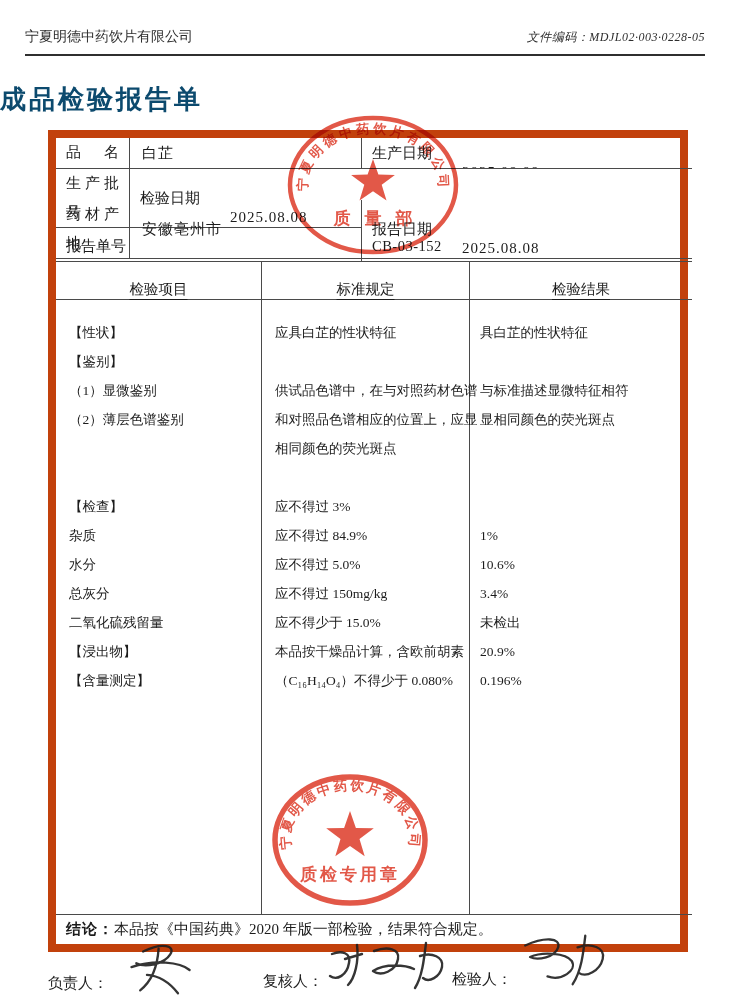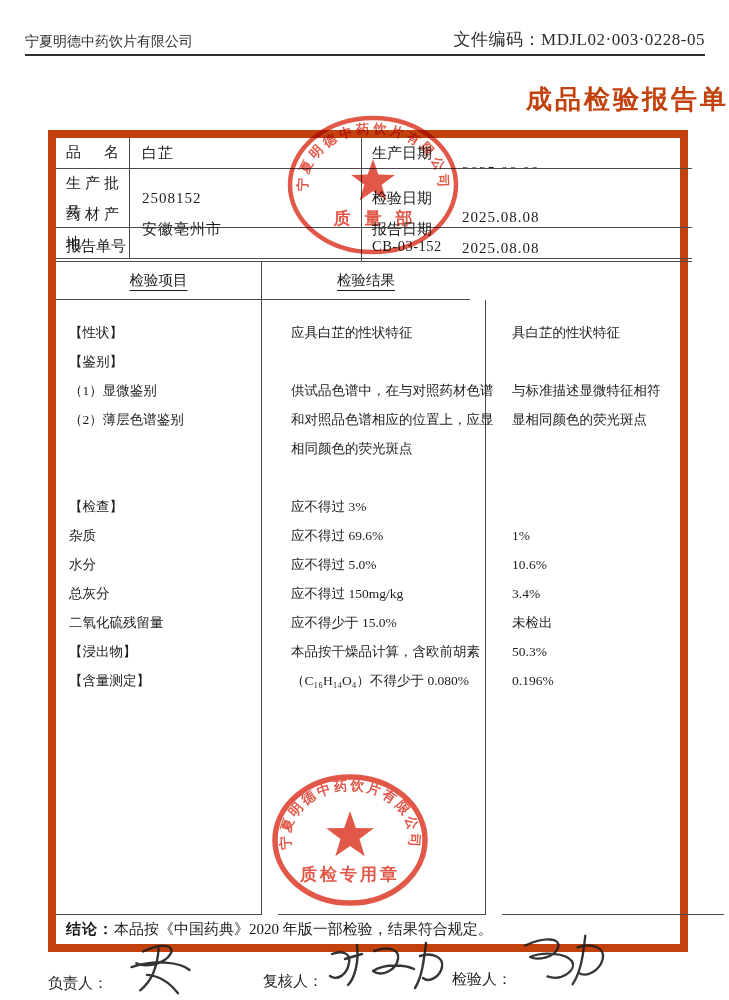--- a/index.html
+++ b/index.html
@@ -8,51 +8,51 @@
     position:relative; width:729px; height:1000px; background:#ffffff;
     font-family:"Liberation Serif","DejaVu Serif",serif; color:#1c1c1c;
     overflow:hidden;
   }
   
   .doc-header {
     position:absolute; left:25px; right:24px; top:28px;
     display:flex; justify-content:space-between; align-items:flex-end;
     font-size:14px; color:#2e2e2e;
   }
-  .doc-header .code { font-size:17px; letter-spacing:.5px; }
+  .doc-header .code { font-size:12px; letter-spacing:.5px;font-style:italic; }
   .header-rule {
     position:absolute; left:25px; right:24px; top:54px;
     border-top:2.5px solid #2f2f2f;
   }
   .page-title {
     position:absolute; top:82px; left:0; width:100%;
-    text-align:right; font-size:26px; font-weight:bold; letter-spacing:3px;
-    color:#c2410c;
+    text-align:left; font-size:26px; font-weight:bold; letter-spacing:3px;
+    color:#0c4a6e;
   }
   
   .report-table {
     position:absolute; left:48px; top:130px; width:640px;
     border:8px solid #c2410c; background:transparent;
   }
   .br { border-right:1px solid #4a4a4a; }
   .bb { border-bottom:1px solid #4a4a4a; }
   .info-row { display:grid; grid-template-columns:74px 232px 330px; height:31px; }
   .info-row-last { display:grid; grid-template-columns:306px 330px; height:31px; }
   .cell { display:flex; align-items:center; font-size:15px; overflow:hidden; white-space:nowrap; }
   .jlabel { display:block; line-height:29px; padding:0 10px; text-align:justify; text-align-last:justify; font-size:15px; }
   .vcell { padding-left:12px; letter-spacing:1px; }
   .dcell { padding-left:10px; gap:30px; }
   .dcell .dval { letter-spacing:1px;margin-top:39px; }
   .rn-val { padding-left:10px; font-size:14.5px; letter-spacing:.5px; }
   
   .cols-header { display:grid; grid-template-columns:206px 208px 222px; height:38px; }
-  .cols-header .hcell { display:flex; align-items:center; justify-content:center; font-size:14.5px; }
+  .cols-header .hcell { display:flex; align-items:flex-end; justify-content:center; font-size:14.5px; }
   .hcell span { text-decoration:underline; text-underline-offset:5px; }
   
-  .body-grid { display:grid; grid-template-columns:206px 208px 222px; height:615px;gap:16px; }
+  .body-grid { display:grid; grid-template-columns:206px 208px 222px; height:615px; }
   .bodycol { padding:18px 0 0 13px; }
   .bodycol.result { padding-left:10px; }
   .bline { height:29px; line-height:29px; font-size:13.5px; white-space:nowrap; }
   
   .conclusion-row { height:29px; line-height:28px; padding-left:10px; font-size:15px; white-space:nowrap; }
   .conclusion-row b { letter-spacing:1px; }
   
   .signer-label { position:absolute; font-size:15px; color:#1c1c1c;margin-top:34px; }
   .sig { position:absolute; }
   .sig path { fill:none; stroke:#1f1f1f; stroke-width:2.4; stroke-linecap:round; stroke-linejoin:round; opacity:.9; }
@@ -83,21 +83,20 @@
       <div class="cell dcell bb">
         <span>生产日期</span>
         <span class="dval">2025.08.08</span>
       </div>
     </div>
 
     <div class="info-row">
       <div class="br bb">
           <span class="jlabel" style="width:100%">生产批号</span>
         </div>
-      <div class="cell vcell br bb">2508152</div>
       <div class="cell dcell bb">
         <span>检验日期</span>
         <span class="dval">2025.08.08</span>
       </div>
     </div>
 
     <div class="info-row">
       <div class="br bb">
           <span class="jlabel" style="width:100%">药材产地</span>
         </div>
@@ -109,20 +108,23 @@
     </div>
 
     <div class="info-row-last">
       <div class="br bb cell" style="padding-left:10px">报告单号</div>
       <div class="cell rn-val bb">CB-03-152</div>
     </div>
 
     <div class="cols-header">
       <div class="hcell br bb">
           <span>检验项目</span>
+        </div>
+      <div class="hcell br bb">
+          <span>标准规定</span>
         </div>
       <div class="hcell bb">
           <span>检验结果</span>
         </div>
     </div>
 
     <div class="body-grid">
       <div class="bodycol br bb">
           <div class="bline">【性状】</div>
           <div class="bline">【鉴别】</div>
@@ -140,40 +142,40 @@
           <div class="bline"></div>
         </div>
       <div class="bodycol br bb">
           <div class="bline">应具白芷的性状特征</div>
           <div class="bline"></div>
           <div class="bline">供试品色谱中，在与对照药材色谱</div>
           <div class="bline">和对照品色谱相应的位置上，应显</div>
           <div class="bline">相同颜色的荧光斑点</div>
           <div class="bline"></div>
           <div class="bline">应不得过 3%</div>
-          <div class="bline">应不得过 69.6%</div>
+          <div class="bline">应不得过 84.9%</div>
           <div class="bline">应不得过 5.0%</div>
           <div class="bline">应不得过 150mg/kg</div>
           <div class="bline">应不得少于 15.0%</div>
           <div class="bline">本品按干燥品计算，含欧前胡素</div>
           <div class="bline">（C₁₆H₁₄O₄）不得少于 0.080%</div>
         </div>
       <div class="bodycol result bb">
           <div class="bline">具白芷的性状特征</div>
           <div class="bline"></div>
           <div class="bline">与标准描述显微特征相符</div>
           <div class="bline">显相同颜色的荧光斑点</div>
           <div class="bline"></div>
           <div class="bline"></div>
           <div class="bline"></div>
           <div class="bline">1%</div>
           <div class="bline">10.6%</div>
           <div class="bline">3.4%</div>
           <div class="bline">未检出</div>
-          <div class="bline">50.3%</div>
+          <div class="bline">20.9%</div>
           <div class="bline">0.196%</div>
           <div class="bline"></div>
         </div>
     </div>
 
     <div class="conclusion-row">
       <b>结论：</b><span>本品按《中国药典》2020 年版一部检验，结果符合规定。</span>
     </div>
   </div>
 

